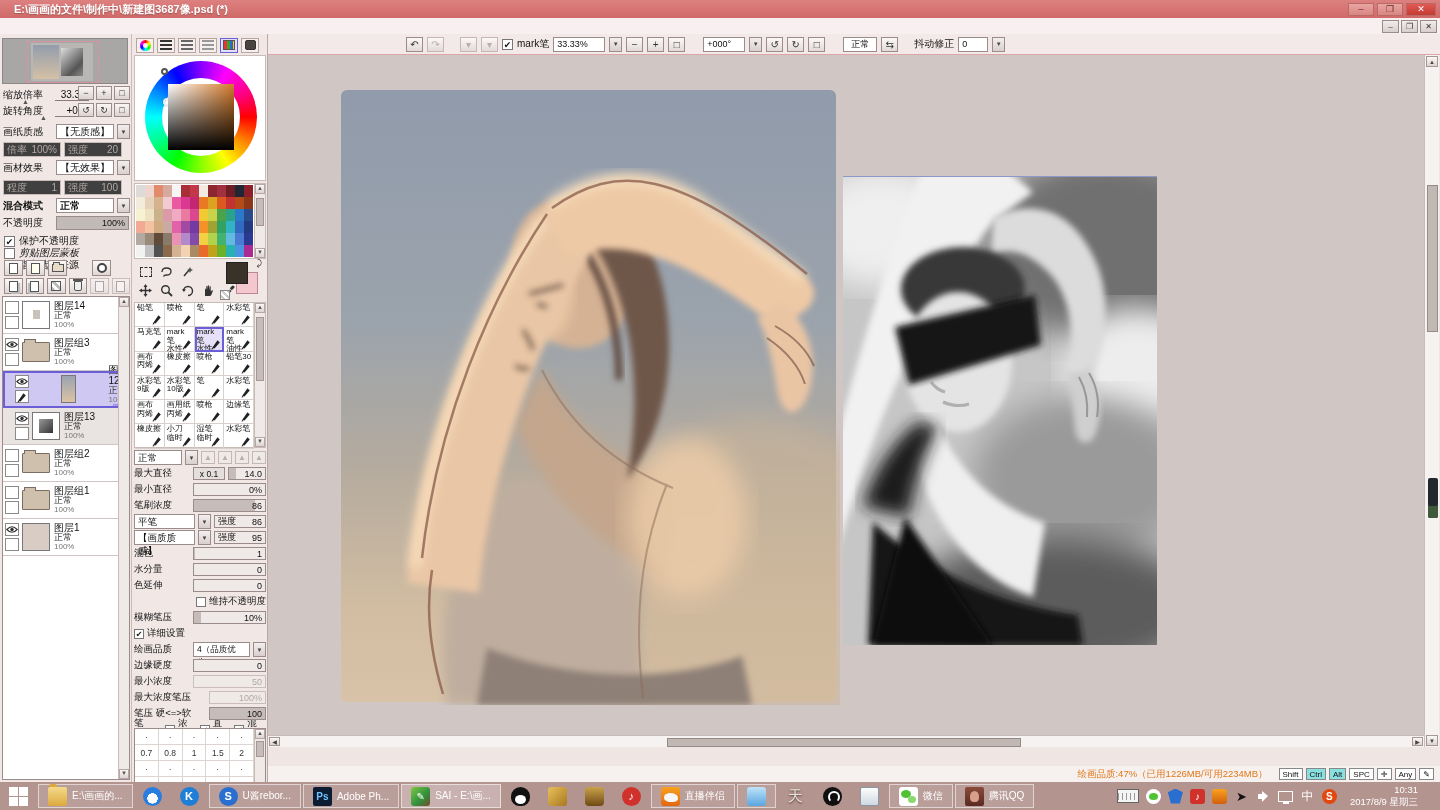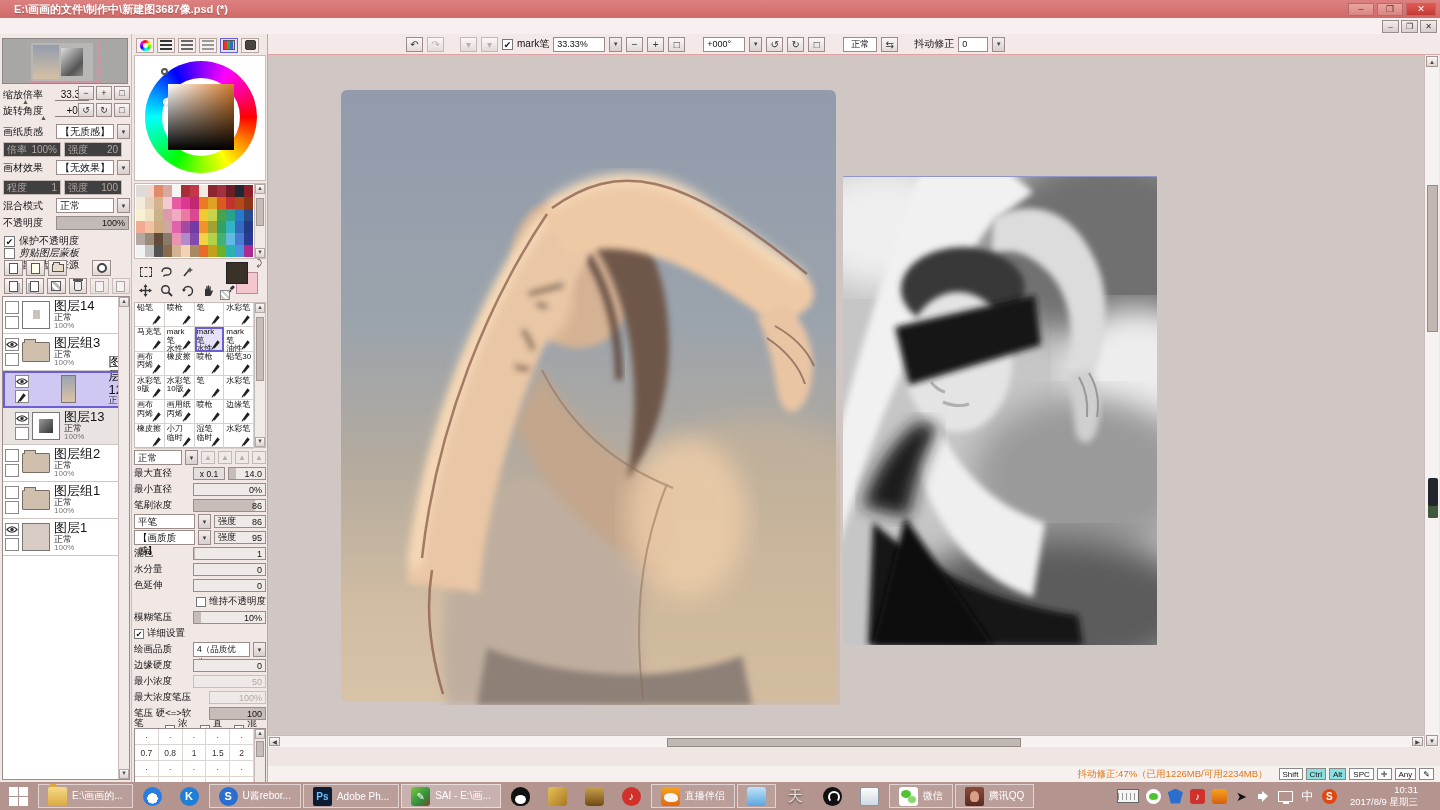--- a/index.html
+++ b/index.html
@@ -91,21 +91,21 @@
   .eyecol { display:flex; flex-direction:column; gap:2px; margin-right:3px; }
   .eyebox { width:14px; height:13px; border:1px solid #8a8a8a; background:#fff; display:flex; align-items:center; justify-content:center; font-size:8px; }
   .lthumb { width:28px; height:28px; border:1px solid #777; background:#fff; margin-right:4px; position:relative; }
   .lthumb.beige { background:#d8ccc4; }
   .lthumb.art { background:linear-gradient(#9aa3b0,#dcc3a4); }
   .lthumb.photo::after { content:""; position:absolute; left:6px; top:6px; right:6px; bottom:6px; background:linear-gradient(135deg,#999,#333); }
   .lthumb.mark::after { content:""; position:absolute; left:10px; top:8px; width:7px; height:9px; background:#c9c2ba; }
   .lfold { width:28px; height:20px; background:#cfc0ae; border:1px solid #7a6c60; margin:0 4px 0 0; position:relative; border-radius:1px; }
   .lfold::before { content:""; position:absolute; left:1px; top:-4px; width:10px; height:3px; background:#cfc0ae; border:1px solid #7a6c60; border-bottom:none; }
   .ltext { display:flex; flex-direction:column; line-height:1.05; }
-  .lname { font-size:13px; }
+  .lname { font-size:10px; }
   .lmode { font-size:9px; color:#333; }
   .lop { font-size:8px; color:#777; }
   .lnote { color:#7a5fd6; margin-left:3px; }
   .vscroll-mini { position:absolute; right:0; top:0; bottom:0; width:11px; background:#efe9e7; border-left:1px solid #c9bcb8; }
   .vscroll-mini .ar { height:10px; font-size:6px; text-align:center; color:#555; border:1px solid #b5a8a4; background:linear-gradient(#fbf8f7,#ddd3d1); }
   .vscroll-mini .ar.b { position:absolute; bottom:0; left:0; right:0; }
   .vscroll-mini .th { position:absolute; left:1px; right:1px; top:12px; height:40px; background:#c6bcb8; border:1px solid #a59894; }
 
   
   #switcher { position:absolute; left:2px; top:2px; width:132px; height:18px; display:flex; gap:3px; align-items:center; padding-left:2px; }
@@ -357,21 +357,21 @@
       <div class="pbox dis" style="width:58px; justify-content:space-between;">
         <span>程度</span>
           <span>1</span>
       </div>
       <div class="pbox dis" style="width:58px; justify-content:space-between;">
         <span>强度</span>
           <span>100</span>
       </div>
     </div>
 
-    <div class="prow" style="top:164px;">
+    <div class="prow" style="top:164px;font-weight:bold;">
       <span style="width:50px;">混合模式</span>
       <div class="pbox" style="width:58px;">正常</div>
       <div class="ddbtn">▼</div>
     </div>
     <div class="prow" style="top:182px; width:126px;">
       <span style="width:50px;">不透明度</span>
       <div class="slider" style="flex:1;">
         <div class="fill" id="opacity-fill" style="width: 100%;"></div>
         <span class="sval">100%</span>
       </div>
@@ -1089,21 +1089,21 @@
     <div id="vbadge"></div>
     <div class="scr-ar" style="left:1px; bottom:1px; width:12px; height:11px;">▼</div>
   </div>
   <div id="hscroll" class="abs">
     <div class="scr-ar" style="left:1px; top:1px; width:11px; height:9px;">◀</div>
     <div id="hthumb"></div>
     <div class="scr-ar" style="right:1px; top:1px; width:11px; height:9px;">▶</div>
   </div>
 
   <div id="statusbar" class="abs">
-    <span id="memtext">抖动修正:47%（已用1226MB/可用2234MB）</span>
+    <span id="memtext">绘画品质:47%（已用1226MB/可用2234MB）</span>
     <span id="keybadges" style="display:flex; gap:3px;">
         <div class="keybadge">Shift</div>
         <div class="keybadge on">Ctrl</div>
         <div class="keybadge on">Alt</div>
         <div class="keybadge">SPC</div>
       </span>
     <span class="keybadge">✛</span>
     <span class="keybadge">Any</span>
     <span class="keybadge">✎</span>
   </div>

